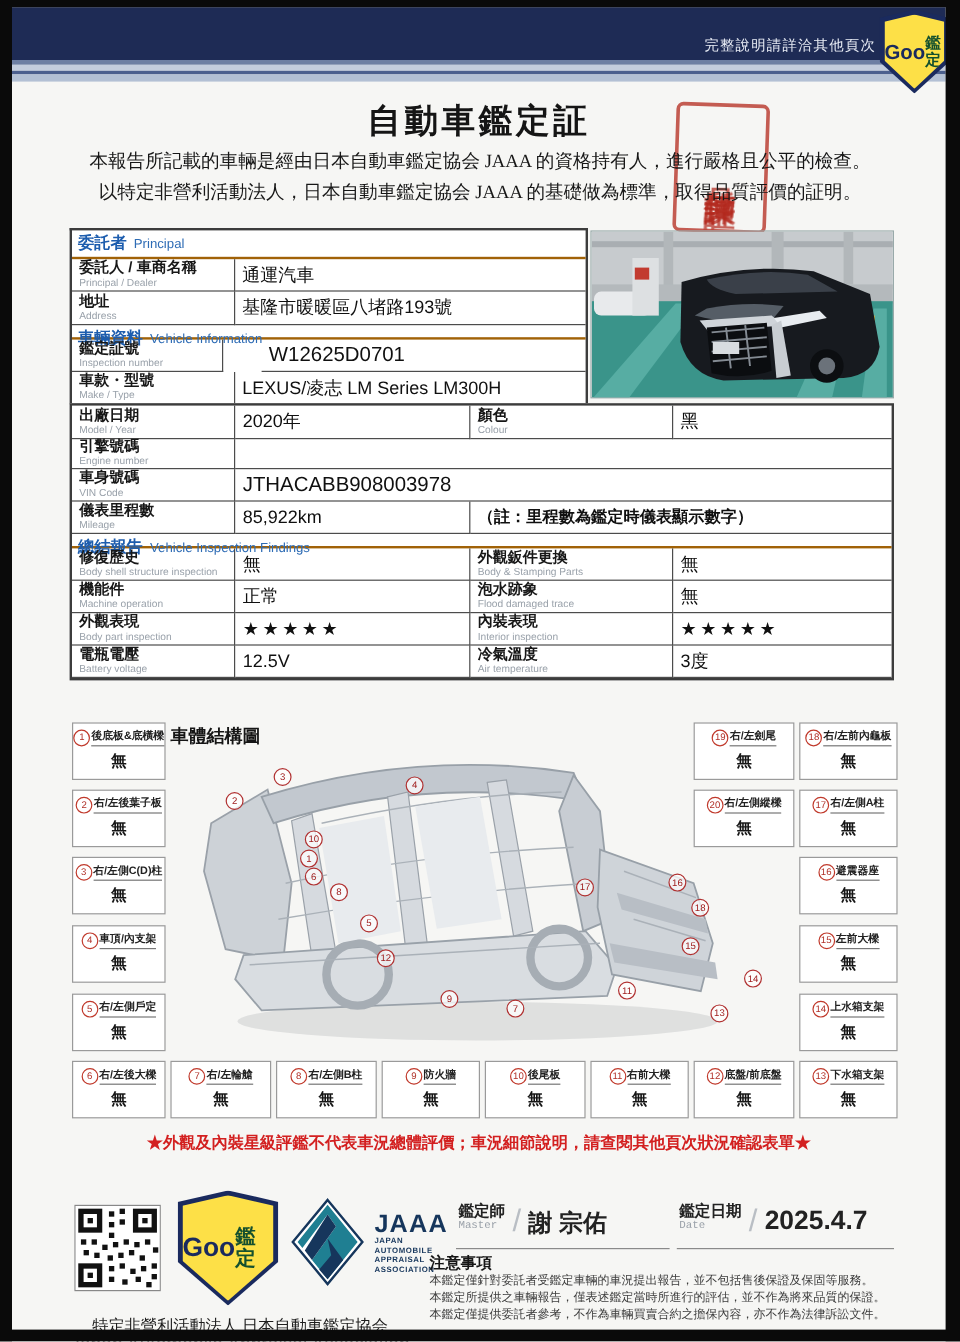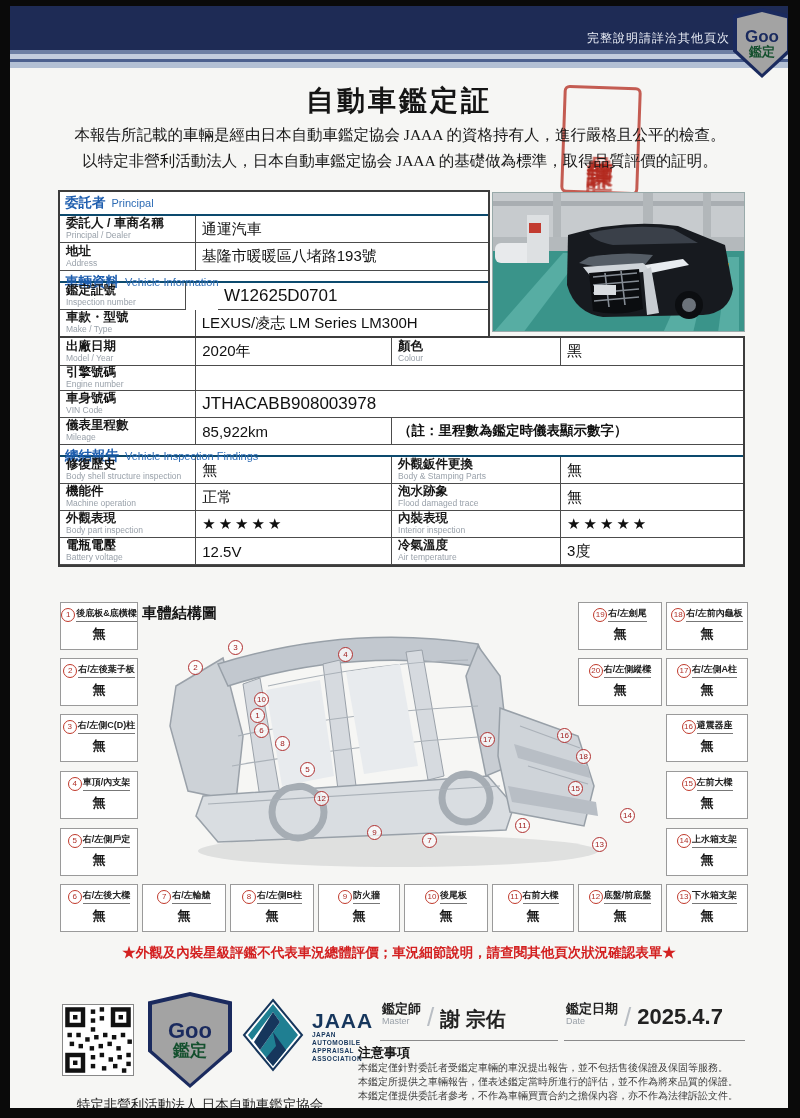--- a/index.html
+++ b/index.html
@@ -15,23 +15,23 @@
   .hdr-note{right:70px;top:30px;color:#e8ecf5;font-size:12px;letter-spacing:1px;z-index:3;}
   .hdr-stripe1{left:10px;top:50px;width:778px;height:4px;background:#6d7fa3;}
   .hdr-stripe2{left:10px;top:54px;width:778px;height:5px;background:#c3cddd;}
   .hdr-stripe3{left:10px;top:59px;width:778px;height:3px;background:#4c608e;background:#4c608e;}
   .hdr-stripe4{left:10px;top:62px;width:778px;height:6px;background:#b3c0d4;}
   
   .shield-wrap{z-index:6;}
   .shield{width:100%;height:100%;background:#1a2a5e;
     clip-path:polygon(50% 0,100% 10%,100% 62%,50% 100%,0 62%,0 10%);
     display:flex;align-items:center;justify-content:center;}
-  .shield-in{width:calc(100% - 8px);height:calc(100% - 8px);background:#a3a3a3;
+  .shield-in{width:calc(100% - 8px);height:calc(100% - 8px);background:#fde047;
     clip-path:polygon(50% 0,100% 10%,100% 62%,50% 100%,0 62%,0 10%);
-    display:flex;flex-direction:column;align-items:center;justify-content:center;gap:0;}
+    display:flex;align-items:center;justify-content:center;gap:0;}
   .shield-goo{font-weight:800;color:#1a2a5e;line-height:1;}
   .shield-kan{font-weight:800;color:#14502e;line-height:1.05;}
   .badge-top{left:733px;top:8px;width:58px;height:70px;}
   .badge-top .shield-goo{font-size:17px;}
   .badge-top .shield-kan{font-size:13px;}
   
   .doc-title{left:10px;top:82px;width:778px;text-align:center;font-size:28px;font-weight:800;letter-spacing:3px;z-index:3;}
   .intro{left:40px;top:122px;width:720px;text-align:center;font-family:"Liberation Serif",serif;
     font-size:15.5px;line-height:1.65;color:#171717;z-index:3;}
   
@@ -41,21 +41,21 @@
   .seal-txt{writing-mode:vertical-rl;font-family:"Liberation Serif",serif;font-weight:700;
     font-size:26px;color:rgba(186,42,30,.72);letter-spacing:2px;filter:blur(.4px);}
   
   .tbl{background:#fff;border:2px solid #3c3c3c;border-bottom:none;z-index:2;}
   .tblA{left:58px;top:190px;width:432px;}
   .tblB{left:58px;top:336px;width:687px;border-bottom:2px solid #3c3c3c;}
   .trow{display:flex;width:100%;}
   .cell{border-right:1px solid #4c4c4c;border-bottom:1px solid #4c4c4c;padding:2px 6px;box-sizing:border-box;
     display:flex;flex-direction:column;justify-content:center;}
   .cell:last-child{border-right:none;}
-  .sec{display:flex;align-items:baseline;padding:2px 5px;border-bottom:2px solid #0c4a6e;box-sizing:border-box;}
+  .sec{display:flex;align-items:baseline;padding:2px 5px;border-bottom:2px solid #a16207;box-sizing:border-box;}
   .sec .zh-sec{font-size:13.5px;font-weight:800;color:#1d5dae;}
   .sec .en-sec{font-size:11px;color:#2e6cb5;margin-left:6px;}
   .zh{font-size:12.5px;font-weight:700;color:#171717;line-height:13px;white-space:nowrap;}
   .en{font-size:8.5px;color:#99a1aa;line-height:9.5px;margin-top:1px;white-space:nowrap;}
   .val{justify-content:center;font-size:15px;color:#101010;}
   .val.big{font-size:17px;}
   .val.stars{font-size:15px;letter-spacing:3px;}
   .val.note{font-size:13.5px;font-weight:700;}
   
   .photo{left:492px;top:192px;width:253px;height:140px;border:1px solid #9aa;z-index:4;overflow:hidden;}
@@ -81,21 +81,21 @@
   .jaaa{left:240px;top:998px;display:flex;align-items:flex-start;z-index:3;}
   .jaaa-text{margin-left:6px;margin-top:12px;}
   .jaaa-name{font-size:21px;font-weight:800;color:#16365c;letter-spacing:1px;line-height:1;}
   .jaaa-sub{font-size:6.5px;font-weight:700;color:#16365c;letter-spacing:.5px;line-height:8px;}
   .assoc-en{left:30px;top:1112px;width:340px;text-align:center;font-size:16px;color:#2a2a2a;z-index:3;}
   .assoc-zh{left:30px;top:1096px;width:340px;text-align:center;font-family:"Liberation Serif",serif;
     font-size:13.5px;color:#1d1d1d;z-index:3;}
   .sig{z-index:3;}
   .sig-line{border-bottom:1.5px solid #8a8a8a;position:absolute;height:0;}
   .sig-lbl-zh{font-size:13px;font-weight:800;color:#222;line-height:14px;}
-  .sig-lbl-en{font-size:9px;color:#9aa1a9;line-height:10px;}
+  .sig-lbl-en{font-size:9px;color:#9aa1a9;line-height:10px;font-family:Liberation Mono, monospace;}
   .sig-slash{font-size:26px;color:#b9bec4;font-weight:300;margin:0 6px;}
   .sig-name{font-size:20px;font-weight:700;color:#222;}
   .sig-date{font-size:22px;font-weight:700;color:#222;}
   .notes-title{left:358px;top:1044px;font-size:13px;font-weight:700;z-index:3;}
   .note-line{left:358px;width:400px;font-size:10px;color:#3d3d3d;z-index:3;line-height:12px;}
 </style>
 </head>
 <body>
 
 <div class="abs edge" style="left:0;top:0;width:800px;height:6px;"></div>

